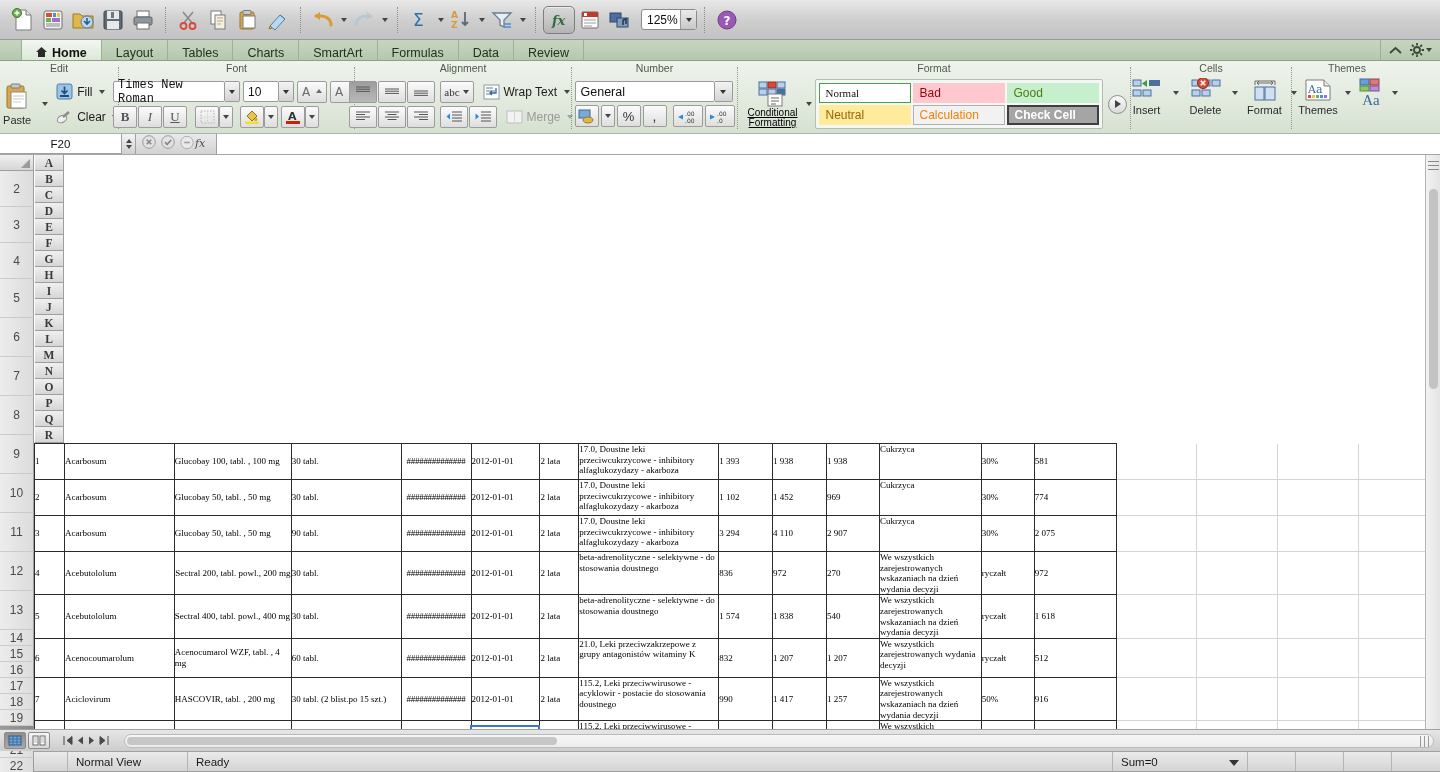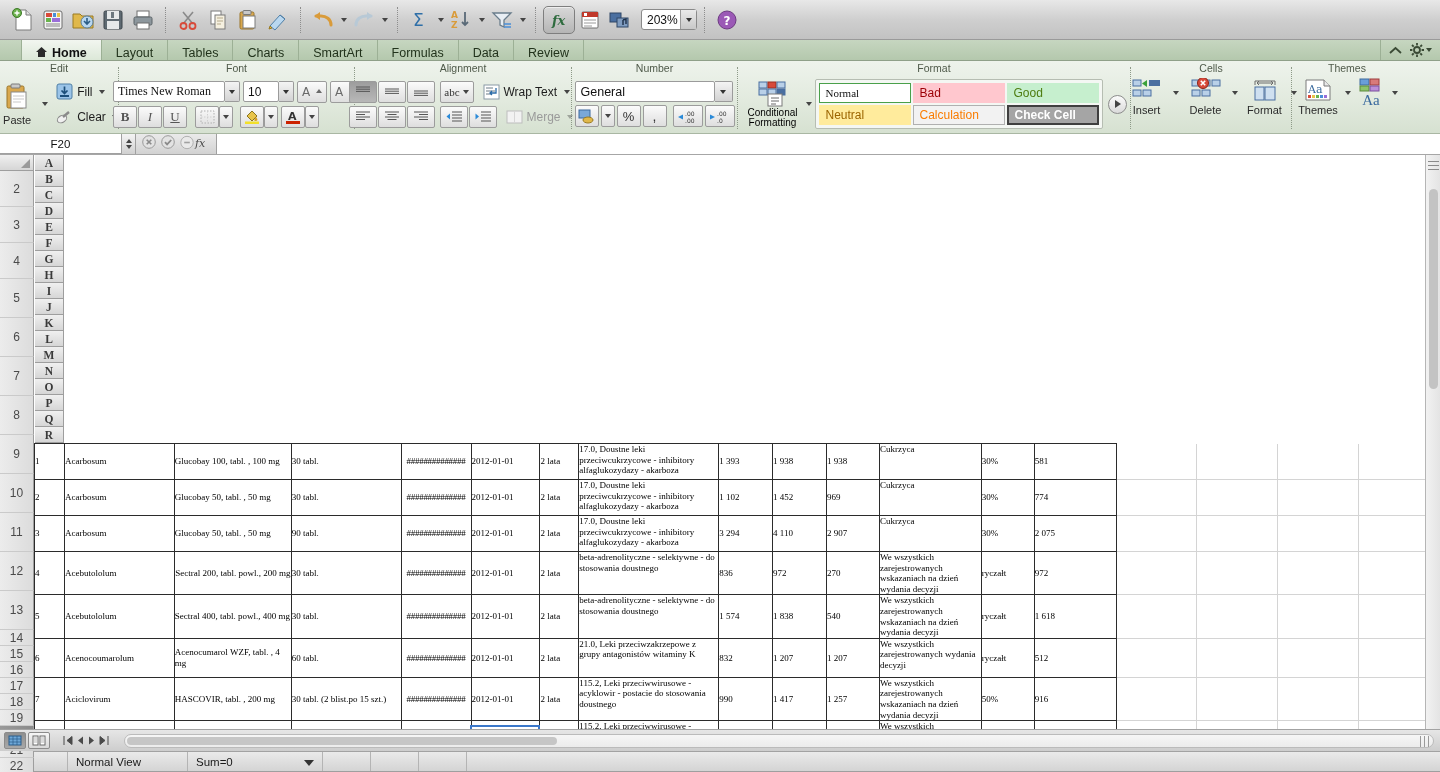--- a/index.html
+++ b/index.html
@@ -136,21 +136,21 @@
   .icon-lbl { font-size: 11px; color: #2a2a2a; }
   .r-paste { display:flex; flex-direction:column; align-items:center; width:44px; }
   .mini-btn {
     height: 22px; display: flex; align-items: center; gap: 4px;
     font-size: 12px; color: #1c1c1c; padding: 0 2px;
   }
 
   .fontname {
     width: 112px; height: 21px; background: #fff;
     border: 1px solid #9b9b9b; border-radius: 2px;
-    font-family: Liberation Serif, serif; font-size: 12px; color: #111;
+    font-family: Liberation Mono, monospace; font-size: 12px; color: #111;
     display: flex; align-items: center; padding-left: 4px;
   }
   .combo-arrow {
     width: 15px; height: 21px; border: 1px solid #9b9b9b; border-left: 0;
     background: linear-gradient(to bottom,#f4f4f4,#d3d3d3);
     display: flex; align-items: center; justify-content: center; border-radius: 0 2px 2px 0;
   }
   .combo-arrow::after{
     content:"";width:0;height:0;border-left:3.5px solid transparent;
     border-right:3.5px solid transparent;border-top:4px solid #333;
@@ -516,21 +516,21 @@
         </svg>
     </div>
     <div class="tb-btn">
       <svg width="24" height="22" viewBox="0 0 24 22">
           <rect x="2" y="4" width="11" height="9" fill="#4a6fa0" stroke="#2e4766"></rect>
           <rect x="9" y="9" width="11" height="9" fill="#7f9cc0" stroke="#2e4766"></rect>
           <path d="M15 11v5m0-5 3-1v5" stroke="#1d3048" stroke-width="1.4" fill="none"></path>
         </svg>
     </div>
     <div class="zoom-box">
-      <span>203%</span>
+      <span>125%</span>
       <span class="zarrow"></span>
     </div>
   </div>
 
   <div class="tb-sep"></div>
 
   <div class="tb-btn">
     <svg width="22" height="22" viewBox="0 0 22 22">
         <circle cx="11" cy="11" r="9" fill="#9b59b6" stroke="#6d3b82"></circle>
         <text x="7.5" y="16" font-family="DejaVu Sans" font-size="12" fill="#fff" font-weight="bold">?</text>
@@ -849,21 +849,21 @@
               <rect x="3" y="2" width="8" height="6"></rect>
               <rect x="12" y="2" width="8" height="6" fill="#d84a3a" stroke="#9a2e22"></rect>
               <rect x="21" y="2" width="8" height="6"></rect>
               <rect x="3" y="9" width="8" height="6"></rect>
               <rect x="12" y="9" width="8" height="6"></rect>
               <rect x="21" y="9" width="8" height="6" fill="#4a6fa0"></rect>
             </g>
             <rect x="12" y="14" width="14" height="12" fill="#fff" stroke="#7a7a7a"></rect>
             <path d="M15 18h8M15 21h8M15 24h5" stroke="#6a6a6a"></path>
           </svg>
-        <span style="font-size:10px;line-height:10px;text-align:center;">Conditional Formatting</span>
+        <span style="font-size:10px;line-height:10px;text-align:center;text-decoration:underline;">Conditional Formatting</span>
       </div>
       <div class="tb-caret"></div>
       <div class="style-grid">
         <div class="style-cell s-normal">Normal</div>
         <div class="style-cell s-bad">Bad</div>
         <div class="style-cell s-good">Good</div>
         <div class="style-cell s-neutral">Neutral</div>
         <div class="style-cell s-calc">Calculation</div>
         <div class="style-cell s-check">Check Cell</div>
       </div>
@@ -1269,20 +1269,21 @@
         <span></span>
         <span></span>
         <span></span>
       </div>
   </div>
 </div>
 
 <div class="statusbar">
   <div class="sb-cell" style="width:68px;"></div>
   <div class="sb-cell" style="width:120px;">Normal View</div>
+  <div class="sb-cell" style="flex:1;">Ready</div>
   <div class="sb-cell sb-sum">
     <span>Sum=0</span>
   </div>
   <div class="sb-cell" style="width:48px;"></div>
   <div class="sb-cell" style="width:48px;"></div>
   <div class="sb-cell" style="width:48px;"></div>
   <div class="sb-cell" style="width:48px;border-right:0;"></div>
 </div>
 <div class="bottom-strip"></div>
 

